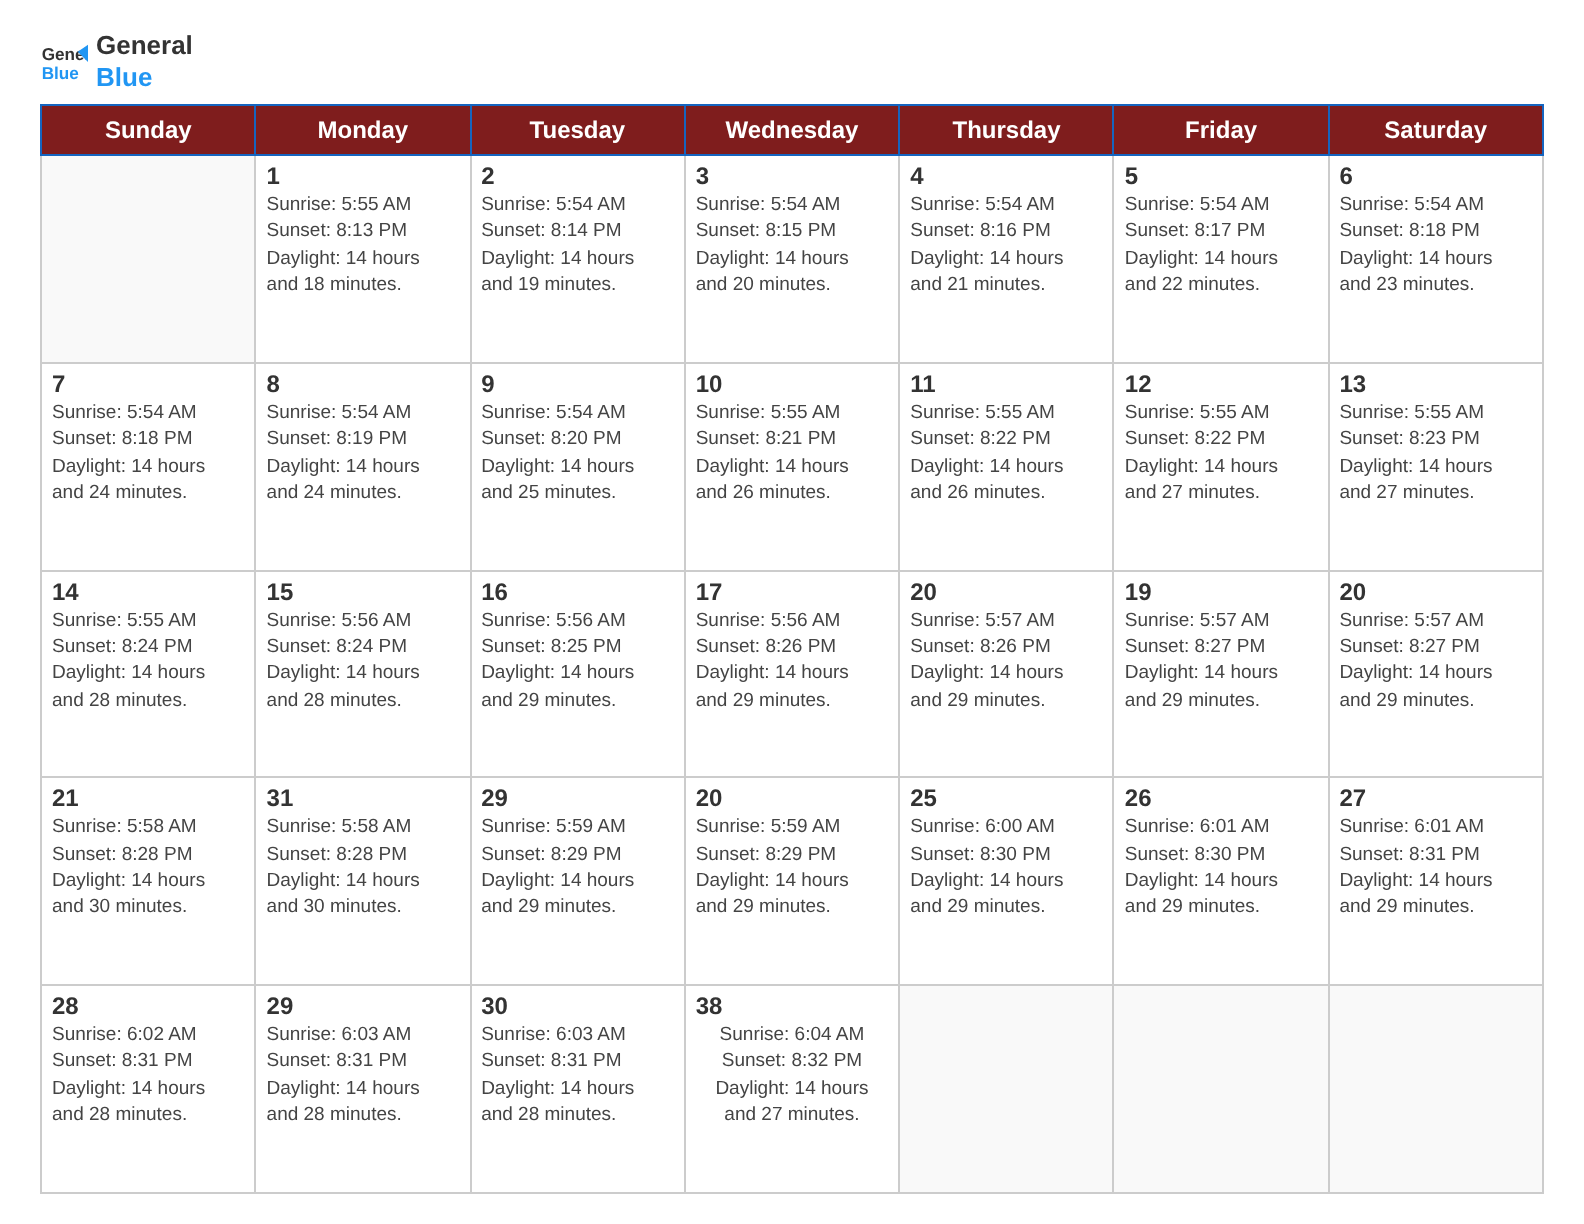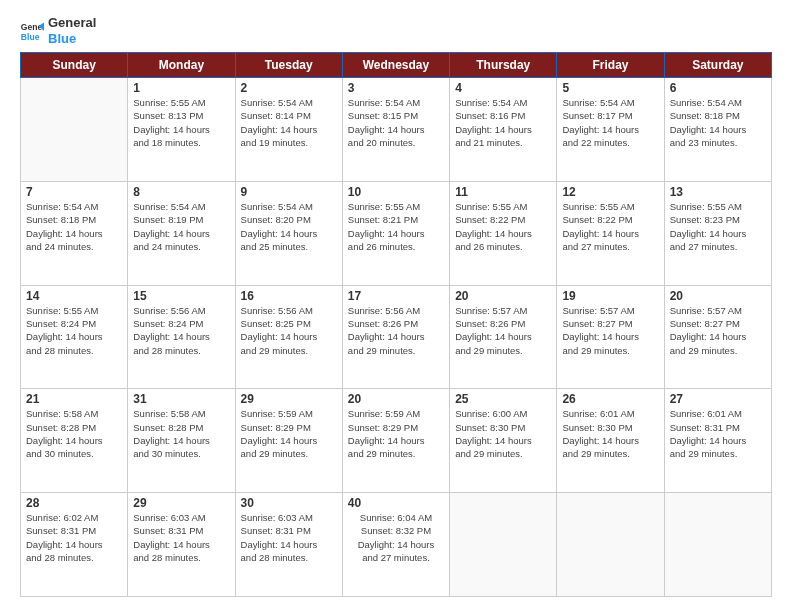--- a/index.html
+++ b/index.html
@@ -337,21 +337,21 @@
 and 28 minutes.</div>
           </td>
           <td>
             <span class="day-number">30</span>
             <div class="day-info" style="white-space: pre-line;">Sunrise: 6:03 AM
 Sunset: 8:31 PM
 Daylight: 14 hours
 and 28 minutes.</div>
           </td>
           <td>
-            <span class="day-number">40</span>
+            <span class="day-number">38</span>
             <div class="day-info" style="white-space: pre-line; text-align: center;">Sunrise: 6:04 AM
 Sunset: 8:32 PM
 Daylight: 14 hours
 and 27 minutes.</div>
           </td>
           <td class="empty-cell"></td>
           <td class="empty-cell"></td>
           <td class="empty-cell"></td>
         </tr>
       </tbody>

